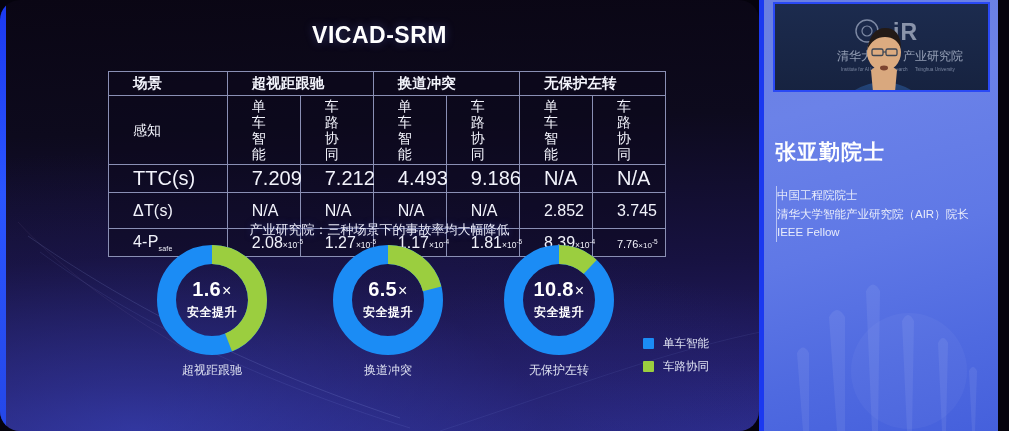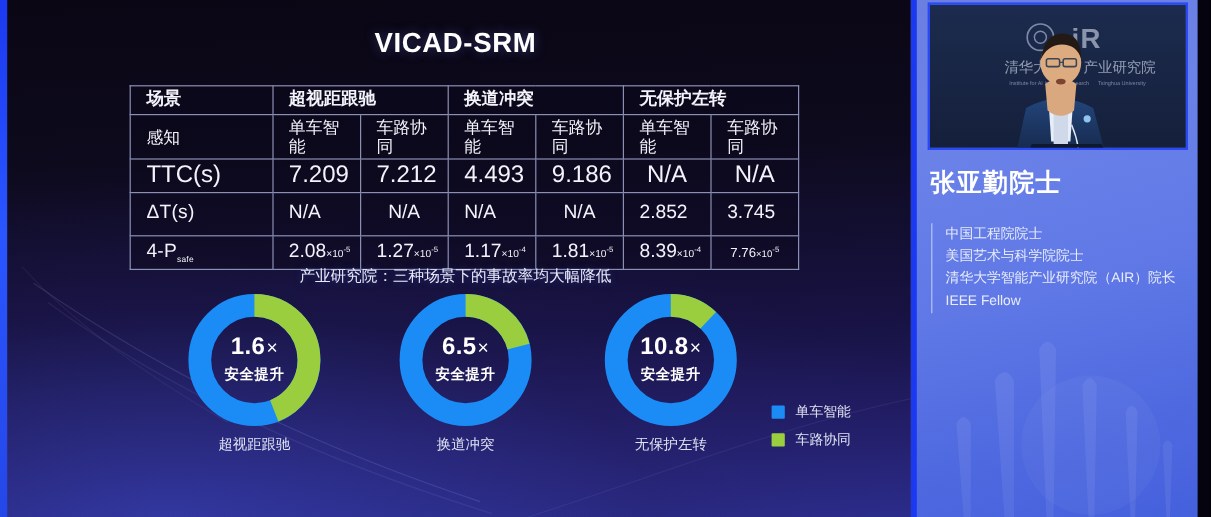--- a/index.html
+++ b/index.html
@@ -11,20 +11,21 @@
   }
   #root{ width:1009px; height:431px; display:flex; position:relative; background:#05030d; }
 
   
   .slide{
     position:relative; width:759px; height:431px; overflow:hidden;
     background:
       radial-gradient(120% 90% at 18% 100%, rgba(58,70,190,.55) 0%, rgba(35,30,95,.25) 45%, rgba(0,0,0,0) 72%),
       radial-gradient(95% 70% at 78% 110%, rgba(46,52,160,.40) 0%, rgba(0,0,0,0) 65%),
       linear-gradient(178deg,#0a0614 0%, #0d0a1d 30%, #171241 62%, #221c63 85%, #2b2a86 100%);
+    border-radius: 20px;
   }
   .slide::before{  
     content:""; position:absolute; left:0; top:0; width:6px; height:100%;
     background:linear-gradient(180deg,#1b39f0 0%,#2a55ff 45%,#2447e8 100%);
     z-index:6;
   }
   .swoosh{ position:absolute; pointer-events:none; z-index:1; opacity:.5; }
 
   .slide-title{
     position:absolute; left:0; right:0; top:22px; text-align:center;
@@ -32,21 +33,21 @@
     text-shadow:0 0 10px rgba(120,140,255,.35);
     z-index:4;
   }
 
   
   .tbl-wrap{ position:absolute; left:108px; top:71px; z-index:4; }
   table.vt{ border-collapse:collapse; width:558px; table-layout:fixed; }
   table.vt td{
     border:1px solid #8a8fb4;
     color:#f2f3fb;
-    padding:2px 13px;
+    padding:2px 24px;
     vertical-align:middle;
     background:rgba(12,8,28,.50);
     line-height:1.15;
   }
   td.c0{ width:78px; }
   td.cd{ width:96px; }
   .r-head td{ height:24px; font-size:14.5px; font-weight:bold; }
   .r-sub  td{ height:23px; font-size:14px; font-weight:normal; color:#e8eaf4; }
   .r-ttc  td{ height:27px; font-size:20px; }
   .r-dt   td{ height:36px; font-size:16px; }
@@ -93,32 +94,32 @@
   .rpanel{
     position:relative; width:239px; height:431px; overflow:hidden;
     background:linear-gradient(165deg,#6a7fe0 0%, #6b82e8 25%, #5f78e6 55%, #4f6ae0 80%, #4560dc 100%);
   }
   .rpanel::before{ 
     content:""; position:absolute; left:0; top:0; width:5px; height:100%;
     background:#1b39f0; z-index:9;
   }
   .rays{ position:absolute; left:0; bottom:0; width:239px; height:210px; z-index:1; opacity:.5; }
   .vid{
-    position:absolute; left:14px; top:2px; width:217px; height:123px;
+    position:absolute; left:14px; top:2px; width:217px; height:90px;
     border:2px solid #2a49f5; overflow:hidden; z-index:3;
     background:linear-gradient(160deg,#17233f 0%,#1b2a4c 40%,#16223d 100%);
   }
   .vid-bg{ position:absolute; inset:0; }
   .rname{
     position:absolute; left:16px; top:138px; z-index:4;
     color:#ffffff; font-size:21px; font-weight:bold; letter-spacing:1px;
   }
   .rcred{
     position:absolute; left:17px; top:186px; z-index:4;
-    border-left:1px solid rgba(255,255,255,.55); padding-left:11px;
+    border-left:1px solid rgba(255,255,255,.55); 
   }
   .rcred div{ color:#e8ecfb; font-size:11.5px; line-height:1.62; white-space:nowrap; }
 </style>
 </head>
 <body>
 
 <div id="root">
 
   <div class="slide">
 
@@ -289,18 +290,17 @@
           <path d="M118 100 q5 12 6 23" fill="none" stroke="#e3e9f4" stroke-width="1.2"></path>
           <rect x="84" y="116" width="60" height="8" rx="2" fill="#0e1830"></rect>
         </g>
       </svg>
     </div>
 
     <div class="rname">张亚勤院士</div>
 
     <div class="rcred">
       <div>中国工程院院士</div>
-      <div>美国艺术与科学院院士</div>
       <div>清华大学智能产业研究院（AIR）院长</div>
       <div>IEEE Fellow</div>
     </div>
   </div>
 </div>
 
 </body></html>

